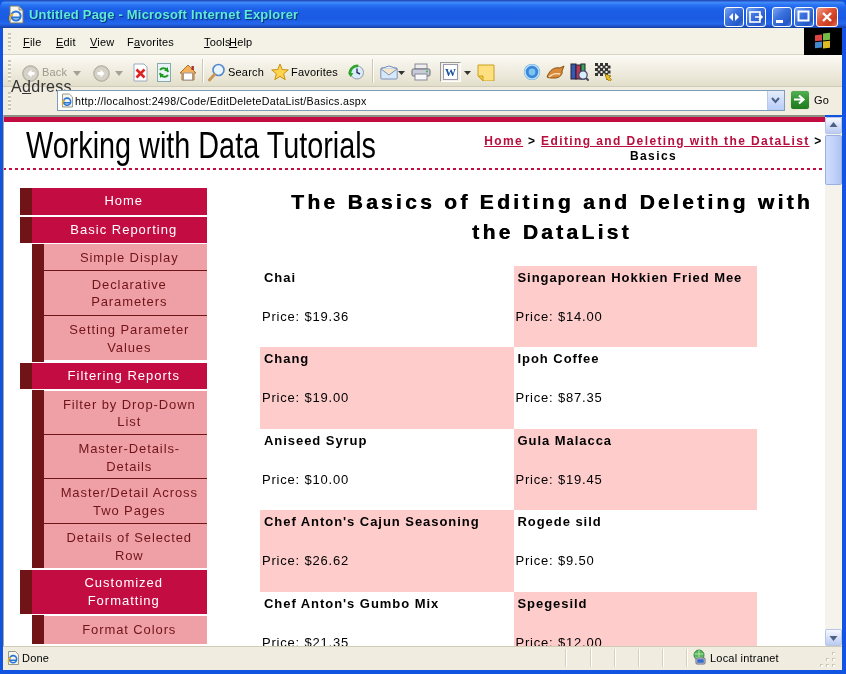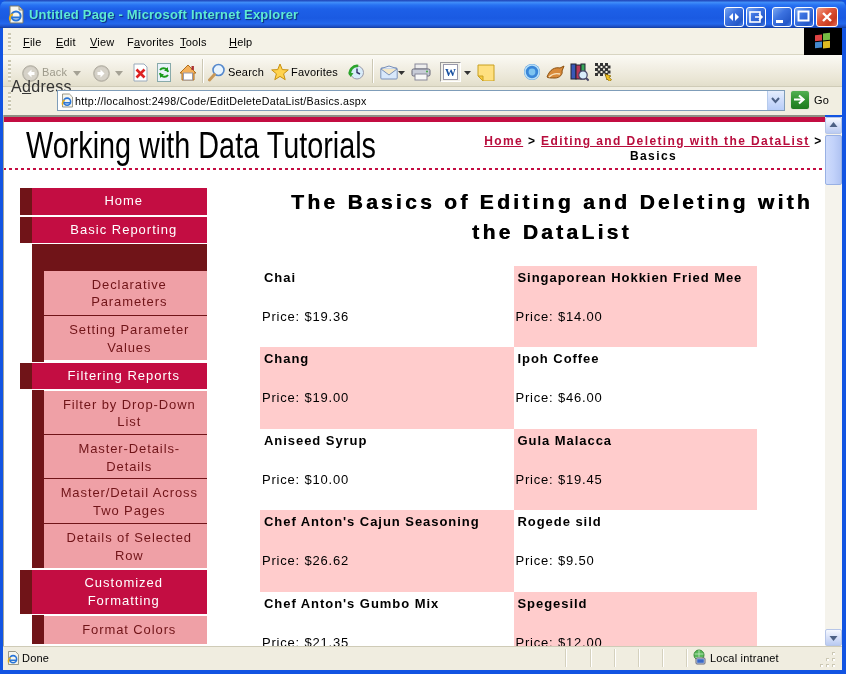--- a/index.html
+++ b/index.html
@@ -116,21 +116,21 @@
       <path d="M6 5 L14 13 M14 5 L6 13" stroke="#fff" stroke-width="2.4"></path>
     </svg>
   </div>
 
 <div id="menubar"></div>
 <div class="grip" style="left:8px;top:33px;height:17px"></div>
 <div class="menuitem" style="left:23px"><span style="text-decoration:underline">F</span>ile</div>
 <div class="menuitem" style="left:56px"><span style="text-decoration:underline">E</span>dit</div>
 <div class="menuitem" style="left:90px"><span style="text-decoration:underline">V</span>iew</div>
 <div class="menuitem" style="left:127px">F<span style="text-decoration:underline">a</span>vorites</div>
-<div class="menuitem" style="left:180px"><span style="text-decoration:underline">T</span>ools</div>
+<div class="menuitem" style="left:204px"><span style="text-decoration:underline">T</span>ools</div>
 <div class="menuitem" style="left:229px"><span style="text-decoration:underline">H</span>elp</div>
 <div id="winlogo">
 <svg width="38" height="27" viewBox="0 0 38 27">
  <g transform="translate(19,13.5)">
   <rect x="-8" y="-7" width="7" height="6" fill="#D44" transform="skewY(-6)"></rect>
   <rect x="0" y="-8" width="7" height="7" fill="#7B4" transform="skewY(-6)"></rect>
   <rect x="-8" y="0" width="7" height="6" fill="#48C" transform="skewY(-6)"></rect>
   <rect x="0" y="0" width="7" height="7" fill="#DB2" transform="skewY(-6)"></rect>
  </g>
 </svg>
@@ -293,20 +293,21 @@
   <div id="mast-title">Working with Data Tutorials</div>
   <div id="crumb"><a>Home</a> &gt; <a>Editing and Deleting with the DataList</a> &gt;<br>Basics</div>
   <div id="dash"></div>
 
   <div class="sq" style="top:71px;height:27px"></div>
     <div class="mi" style="top:71px;height:27px">Home</div>
   <div class="sq" style="top:100px;height:26px"></div>
     <div class="mi" style="top:100px;height:26px">Basic Reporting</div>
   <div class="strip" style="top:126.5px;height:118px"></div>
   <div class="abs" style="left:41px;top:126.5px;width:162.5px;height:116px;background:#701418"></div>
+  <div class="sub" style="top:126.5px;height:26px">Simple Display</div>
   <div class="sub" style="top:199px;height:43.5px">Setting Parameter<br>Values</div>
   <div class="sub" style="top:153.5px;height:44px">Declarative<br>Parameters</div>
   <div class="sq" style="top:246px;height:26px"></div>
     <div class="mi" style="top:246px;height:26px">Filtering Reports</div>
   <div class="strip" style="top:273px;height:178px"></div>
   <div class="abs" style="left:41px;top:273.5px;width:162.5px;height:177.5px;background:#701418"></div>
   <div class="sub" style="top:273.5px;height:43.5px">Filter by Drop-Down<br>List</div>
   <div class="sub" style="top:318px;height:43px">Master-Details-<br>Details</div>
   <div class="sub" style="top:362px;height:44px">Master/Detail Across<br>Two Pages</div>
   <div class="sub" style="top:407px;height:44px">Details of Selected<br>Row</div>
@@ -324,21 +325,21 @@
   <div class="cell cellr pink" style="left:510.5px;top:148.5px">
       <div class="pname">Singaporean Hokkien Fried Mee</div>
       <div class="pprice">Price: $14.00</div>
     </div>
   <div class="cell pink" style="left:257px;top:230px">
       <div class="pname">Chang</div>
       <div class="pprice">Price: $19.00</div>
     </div>
   <div class="cell cellr" style="left:510.5px;top:230px">
       <div class="pname">Ipoh Coffee</div>
-      <div class="pprice">Price: $46.00</div>
+      <div class="pprice">Price: $87.35</div>
     </div>
   <div class="cell" style="left:257px;top:311.5px">
       <div class="pname">Aniseed Syrup</div>
       <div class="pprice">Price: $10.00</div>
     </div>
   <div class="cell cellr pink" style="left:510.5px;top:311.5px">
       <div class="pname">Gula Malacca</div>
       <div class="pprice">Price: $19.45</div>
     </div>
   <div class="cell pink" style="left:257px;top:393px">

